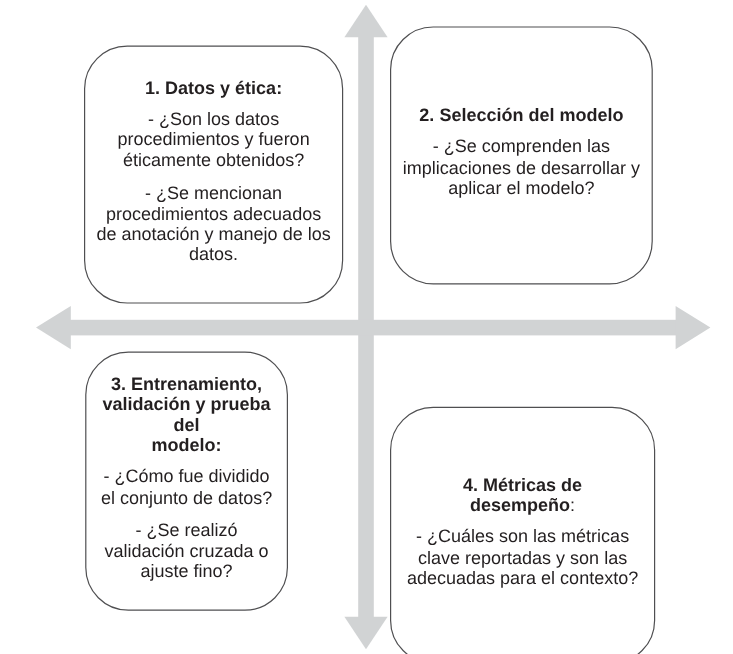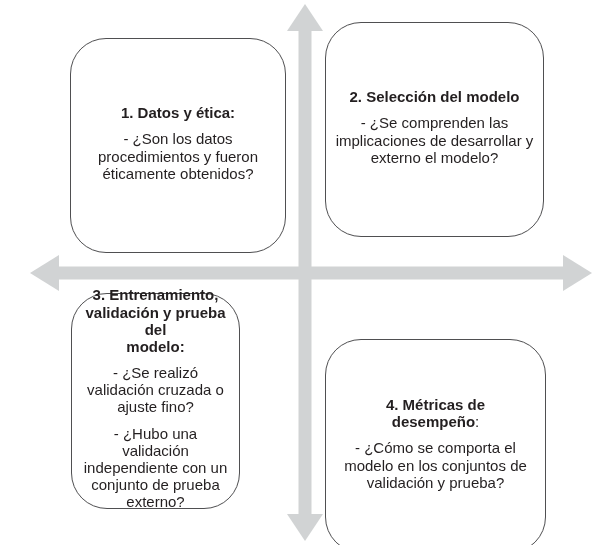--- a/index.html
+++ b/index.html
@@ -71,34 +71,35 @@
     <rect class="arrow" x="57" y="266.5" width="508" height="13"></rect>
     <polygon class="arrow" points="305,4 287,31 323,31"></polygon>
     <polygon class="arrow" points="305,541 287,514 323,514"></polygon>
     <polygon class="arrow" points="30,273 59,255 59,291"></polygon>
     <polygon class="arrow" points="592,273 563,255 563,291"></polygon>
   </svg>
 
   <section class="box box1">
     <h3 class="title"><span>1. Datos y ética:</span><span class="suffix"></span></h3>
     <p>- ¿Son los datos procedimientos y fueron éticamente obtenidos?</p>
+    <p>- ¿Se mencionan procedimientos adecuados de anotación y manejo de los datos.</p>
   </section>
 
   <section class="box box2">
     <h3 class="title"><span>2. Selección del modelo</span><span class="suffix"></span></h3>
-    <p>- ¿Se comprenden las implicaciones de desarrollar y externo el modelo?</p>
+    <p>- ¿Se comprenden las implicaciones de desarrollar y aplicar el modelo?</p>
   </section>
 
   <section class="box box3">
     <h3 class="title"><span>3. Entrenamiento,
 validación y prueba del
 modelo:</span><span class="suffix"></span></h3>
+    <p>- ¿Cómo fue dividido el conjunto de datos?</p>
     <p>- ¿Se realizó validación cruzada o ajuste fino?</p>
-    <p>- ¿Hubo una validación independiente con un conjunto de prueba externo?</p>
   </section>
 
   <section class="box box4">
     <h3 class="title"><span>4. Métricas de
 desempeño</span><span class="suffix">:</span></h3>
-    <p>- ¿Cómo se comporta el modelo en los conjuntos de validación y prueba?</p>
+    <p>- ¿Cuáles son las métricas clave reportadas y son las adecuadas para el contexto?</p>
   </section>
 
 </div>
 
 </body></html>

